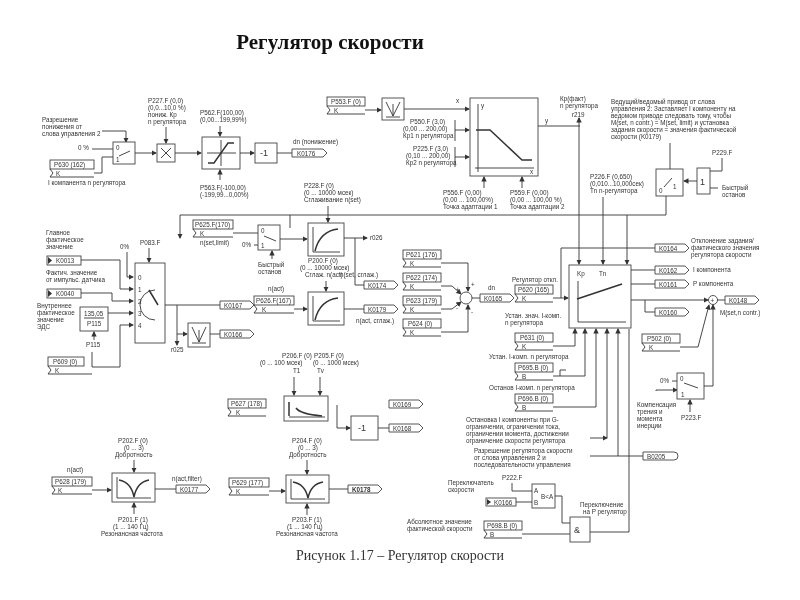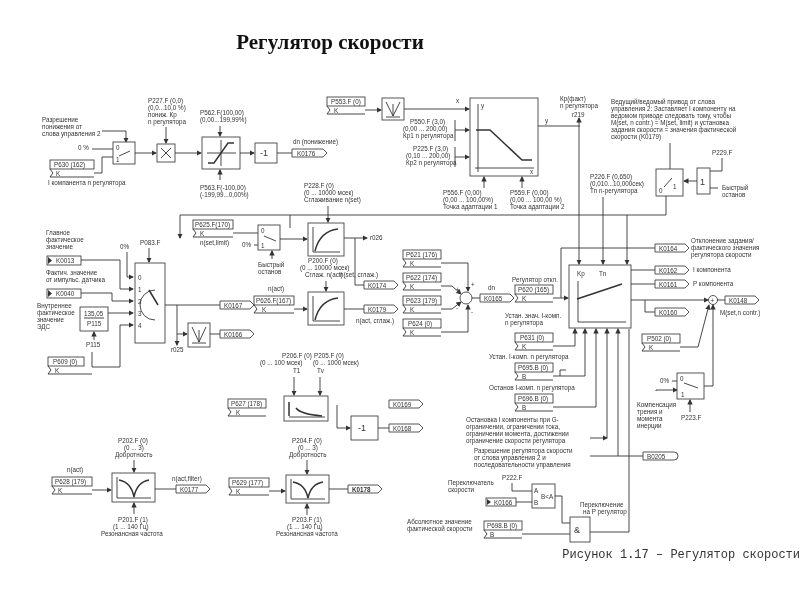--- a/index.html
+++ b/index.html
@@ -1,18 +1,18 @@
 <!DOCTYPE html>
 <html><head>
 <meta charset="utf-8">
 <style>
   html, body { margin:0; padding:0; background:#ffffff; }
   body { width:800px; height:600px; position:relative; overflow:hidden; font-family:"Liberation Sans", sans-serif; color:#222; }
   #title { position:absolute; left:0; top:30px; width:660px; text-align:center; font-family:"Liberation Serif", serif; font-weight:bold; font-size:21px; color:#111; }
-  #caption { position:absolute; left:0; top:548px; width:800px; text-align:right; font-family:Liberation Mono, monospace; font-size:12px; color:#333; }
+  #caption { position:absolute; left:0; top:548px; width:800px; text-align:center; font-family:Liberation Serif, serif; font-size:14px; color:#333; }
   svg#diag { position:absolute; left:0; top:0; }
   svg text { font-family:"Liberation Sans", sans-serif; font-size:6.3px; fill:#333; }
   .ln { stroke:#333; stroke-width:0.9; fill:none; }
   .box { stroke:#444; stroke-width:0.9; fill:#fff; }
   .thick { stroke:#333; stroke-width:1.5; fill:none; }
 </style>
 </head>
 <body>
 
 <div id="title">Регулятор скорости</div>

